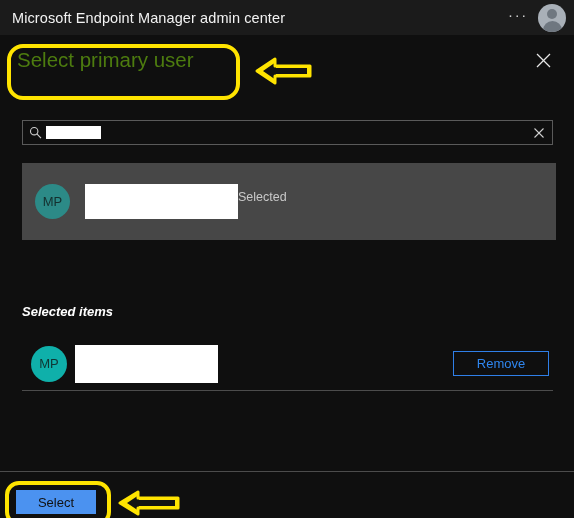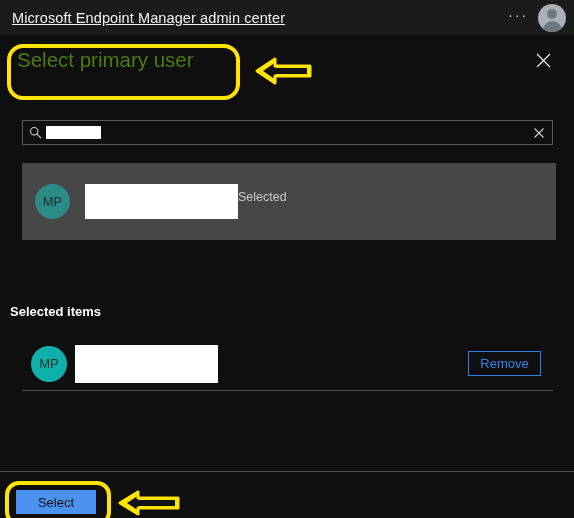--- a/index.html
+++ b/index.html
@@ -29,21 +29,20 @@
     background: #1b1b1b;
     display: flex;
     align-items: center;
   }
   .topbar-title {
     color: #f2f2f2;
     font-size: 14.5px;
     margin-left: 12px;
     letter-spacing: 0.1px;
     white-space: nowrap;
-    text-decoration: underline;
   }
   .topbar-right {
     margin-left: auto;
     display: flex;
     align-items: center;
     height: 35px;
   }
   .ellipsis-btn {
     width: 30px;
     height: 30px;
@@ -174,25 +173,26 @@
   }
   .result-status {
     color: #c9c9c9;
     font-size: 12.5px;
     margin-top: 6px;
   }
 
   
   .selected-heading {
     position: absolute;
-    left: 10px;
+    left: 22px;
     top: 304px;
     font-size: 13px;
     font-weight: bold;
     color: #ffffff;
+    font-style: italic;
   }
   .selected-row {
     position: absolute;
     left: 22px;
     top: 337px;
     width: 531px;
     height: 54px;
     display: flex;
     align-items: center;
     border-bottom: 1px solid #4c4c4c;
@@ -212,22 +212,22 @@
     flex: 0 0 auto;
   }
   .selected-name-block {
     width: 143px;
     height: 38px;
     background: #ffffff;
     margin-left: 8px;
   }
   .remove-button {
     margin-left: auto;
-    margin-right: 12px;
-    width: 73px;
+    margin-right: 4px;
+    width: 96px;
     height: 25px;
     border: 1px solid #2f7fe8;
     background: transparent;
     color: #2f86ef;
     font-size: 13px;
     display: flex;
     align-items: center;
     justify-content: center;
     box-sizing: border-box;
     cursor: pointer;

